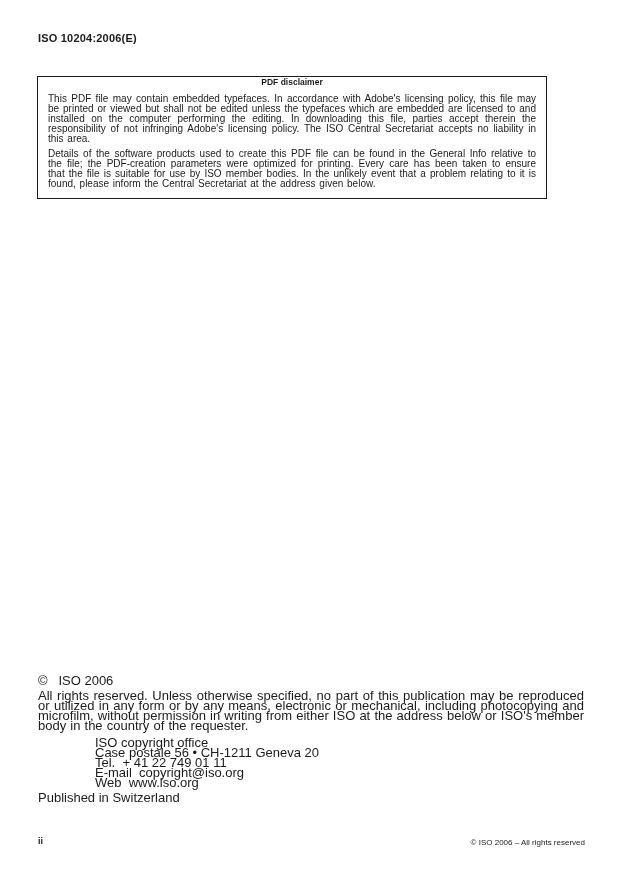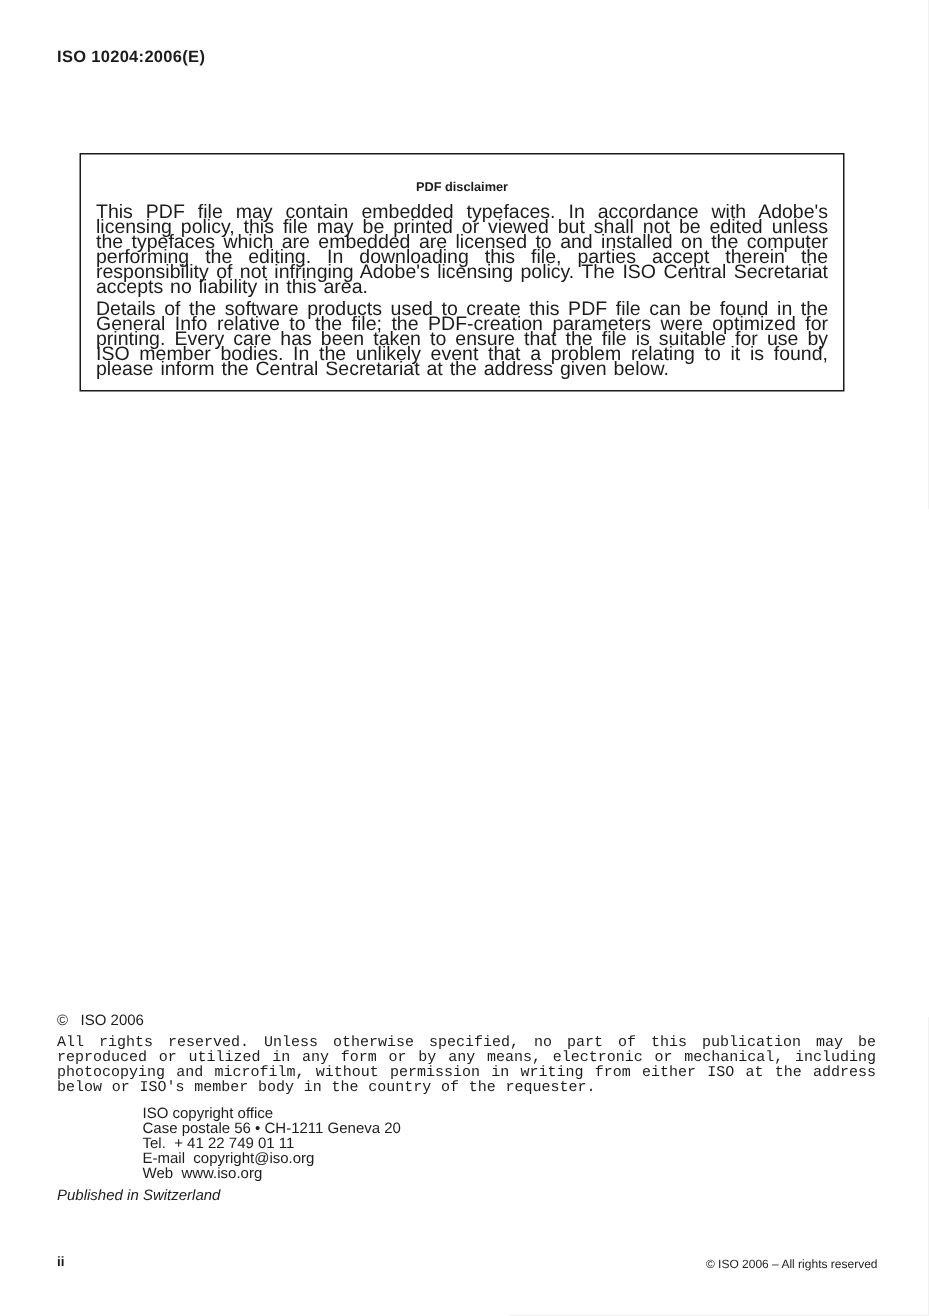--- a/index.html
+++ b/index.html
@@ -20,72 +20,69 @@
     position: absolute;
     left: 38px;
     top: 32px;
     font-size: 11px;
     font-weight: bold;
     letter-spacing: 0.2px;
   }
   .disclaimer-box {
     position: absolute;
     left: 37px;
-    top: 102px;
+    top: 76px;
     width: 510px;
     box-sizing: border-box;
     border: 1.5px solid #1a1a1a;
-    padding: 16px 10px 9px 10px;
-    margin-left: 16px;
+    padding: 0 10px 9px 10px;
   }
   .disclaimer-title {
     text-align: center;
     font-weight: bold;
     font-size: 8.5px;
     line-height: 10px;
     margin: 0 0 7px 0;
   }
   .disclaimer-box p {
     margin: 0 0 5px 0;
-    font-size: 13px;
+    font-size: 10px;
     line-height: 10px;
     text-align: justify;
     word-spacing: 1px;
   }
   .disclaimer-box p:last-child {
     margin-bottom: 0;
   }
   .bottom-block {
     position: absolute;
     left: 38px;
     top: 676px;
     width: 546px;
-    font-size: 10px;
+    font-size: 13px;
     line-height: 10px;
   }
   .copyright-notice {
     white-space: pre;
     margin: 0 0 5px 0;
   }
   .rights {
     margin: 0 0 7px 0;
     text-align: justify;
     word-spacing: 0.5px;
-    font-family: Liberation Mono, monospace;
   }
   .address {
     margin-left: 12px;
   }
   .address-line {
     white-space: pre;
     margin-left: 45px;
   }
   .published {
     margin-top: 5px;
-    font-style: italic;
   }
   .footer-page-number {
     position: absolute;
     left: 38px;
     top: 836px;
     font-size: 9px;
     font-weight: bold;
   }
   .footer-copyright {
     position: absolute;

